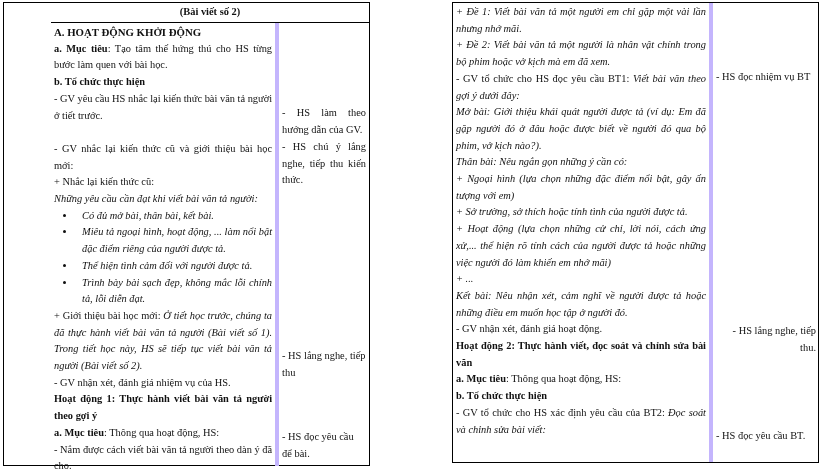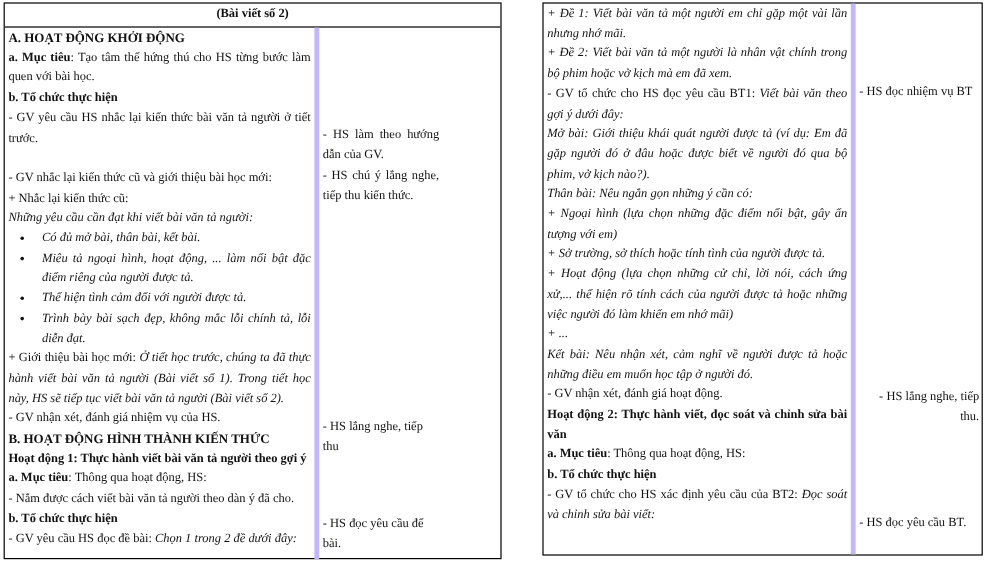--- a/index.html
+++ b/index.html
@@ -14,41 +14,40 @@
     .b { font-weight: bold; }
     .i { font-style: italic; }
     .sec { font-weight: bold; font-size: 10.8px; }
     ul { margin: 0; padding-left: 22px; }
     ul li { list-style: disc; font-style: italic; padding-left: 6px; }
     .spacer { height: 16.7px; }
   </style>
 </head>
 <body>
 
-<div class="tbl" style="left:3px; top:2px; width:415px; height:464px;">
+<div class="tbl" style="left:3px; top:2px; width:367px; height:464px;padding-left:47px;">
   <div class="title-row">(Bài viết số 2)</div>
   <div class="row" style="height:443px;">
     <div class="cell lcol" style="width:262px;">
       <p class="sec">A. HOẠT ĐỘNG KHỞI ĐỘNG</p>
       <p><span class="b">a. Mục tiêu</span><span>: Tạo tâm thế hứng thú cho HS từng bước làm quen với bài học.</span></p>
       <p class="b">b. Tổ chức thực hiện</p>
       <p>- GV yêu cầu HS nhắc lại kiến thức bài văn tả người ở tiết trước.</p>
       <div class="spacer"></div>
       <p>- GV nhắc lại kiến thức cũ và giới thiệu bài học mới:</p>
       <p>+ Nhắc lại kiến thức cũ:</p>
       <p class="i">Những yêu cầu cần đạt khi viết bài văn tả người:</p>
       <ul>
         <li>Có đủ mở bài, thân bài, kết bài.</li>
         <li>Miêu tả ngoại hình, hoạt động, ... làm nổi bật đặc điểm riêng của người được tả.</li>
         <li>Thể hiện tình cảm đối với người được tả.</li>
         <li>Trình bày bài sạch đẹp, không mắc lỗi chính tả, lỗi diễn đạt.</li>
       </ul>
       <p><span>+ Giới thiệu bài học mới: </span><span class="i">Ở tiết học trước, chúng ta đã thực hành viết bài văn tả người (Bài viết số 1). Trong tiết học này, HS sẽ tiếp tục viết bài văn tả người (Bài viết số 2).</span></p>
       <p>- GV nhận xét, đánh giá nhiệm vụ của HS.</p>
-      <p class="sec">B. HOẠT ĐỘNG HÌNH THÀNH KIẾN THỨC</p>
       <p class="b">Hoạt động 1: Thực hành viết bài văn tả người theo gợi ý</p>
       <p><span class="b">a. Mục tiêu</span><span>: Thông qua hoạt động, HS:</span></p>
       <p>- Nắm được cách viết bài văn tả người theo dàn ý đã cho.</p>
       <p class="b">b. Tổ chức thực hiện</p>
       <p><span>- GV yêu cầu HS đọc đề bài: </span><span class="i">Chọn 1 trong 2 đề dưới đây:</span></p>
     </div>
     <div class="cell" style="width:103px; position:relative;">
       <p style="position:absolute; top:82px; left:3px; right:3px; text-align:justify;">- HS làm theo hướng dẫn của GV.</p>
       <p style="position:absolute; top:116px; left:3px; right:3px; text-align:justify;">- HS chú ý lắng nghe, tiếp thu kiến thức.</p>
       <p style="position:absolute; top:325px; left:3px; right:3px;">- HS lắng nghe, tiếp thu</p>

